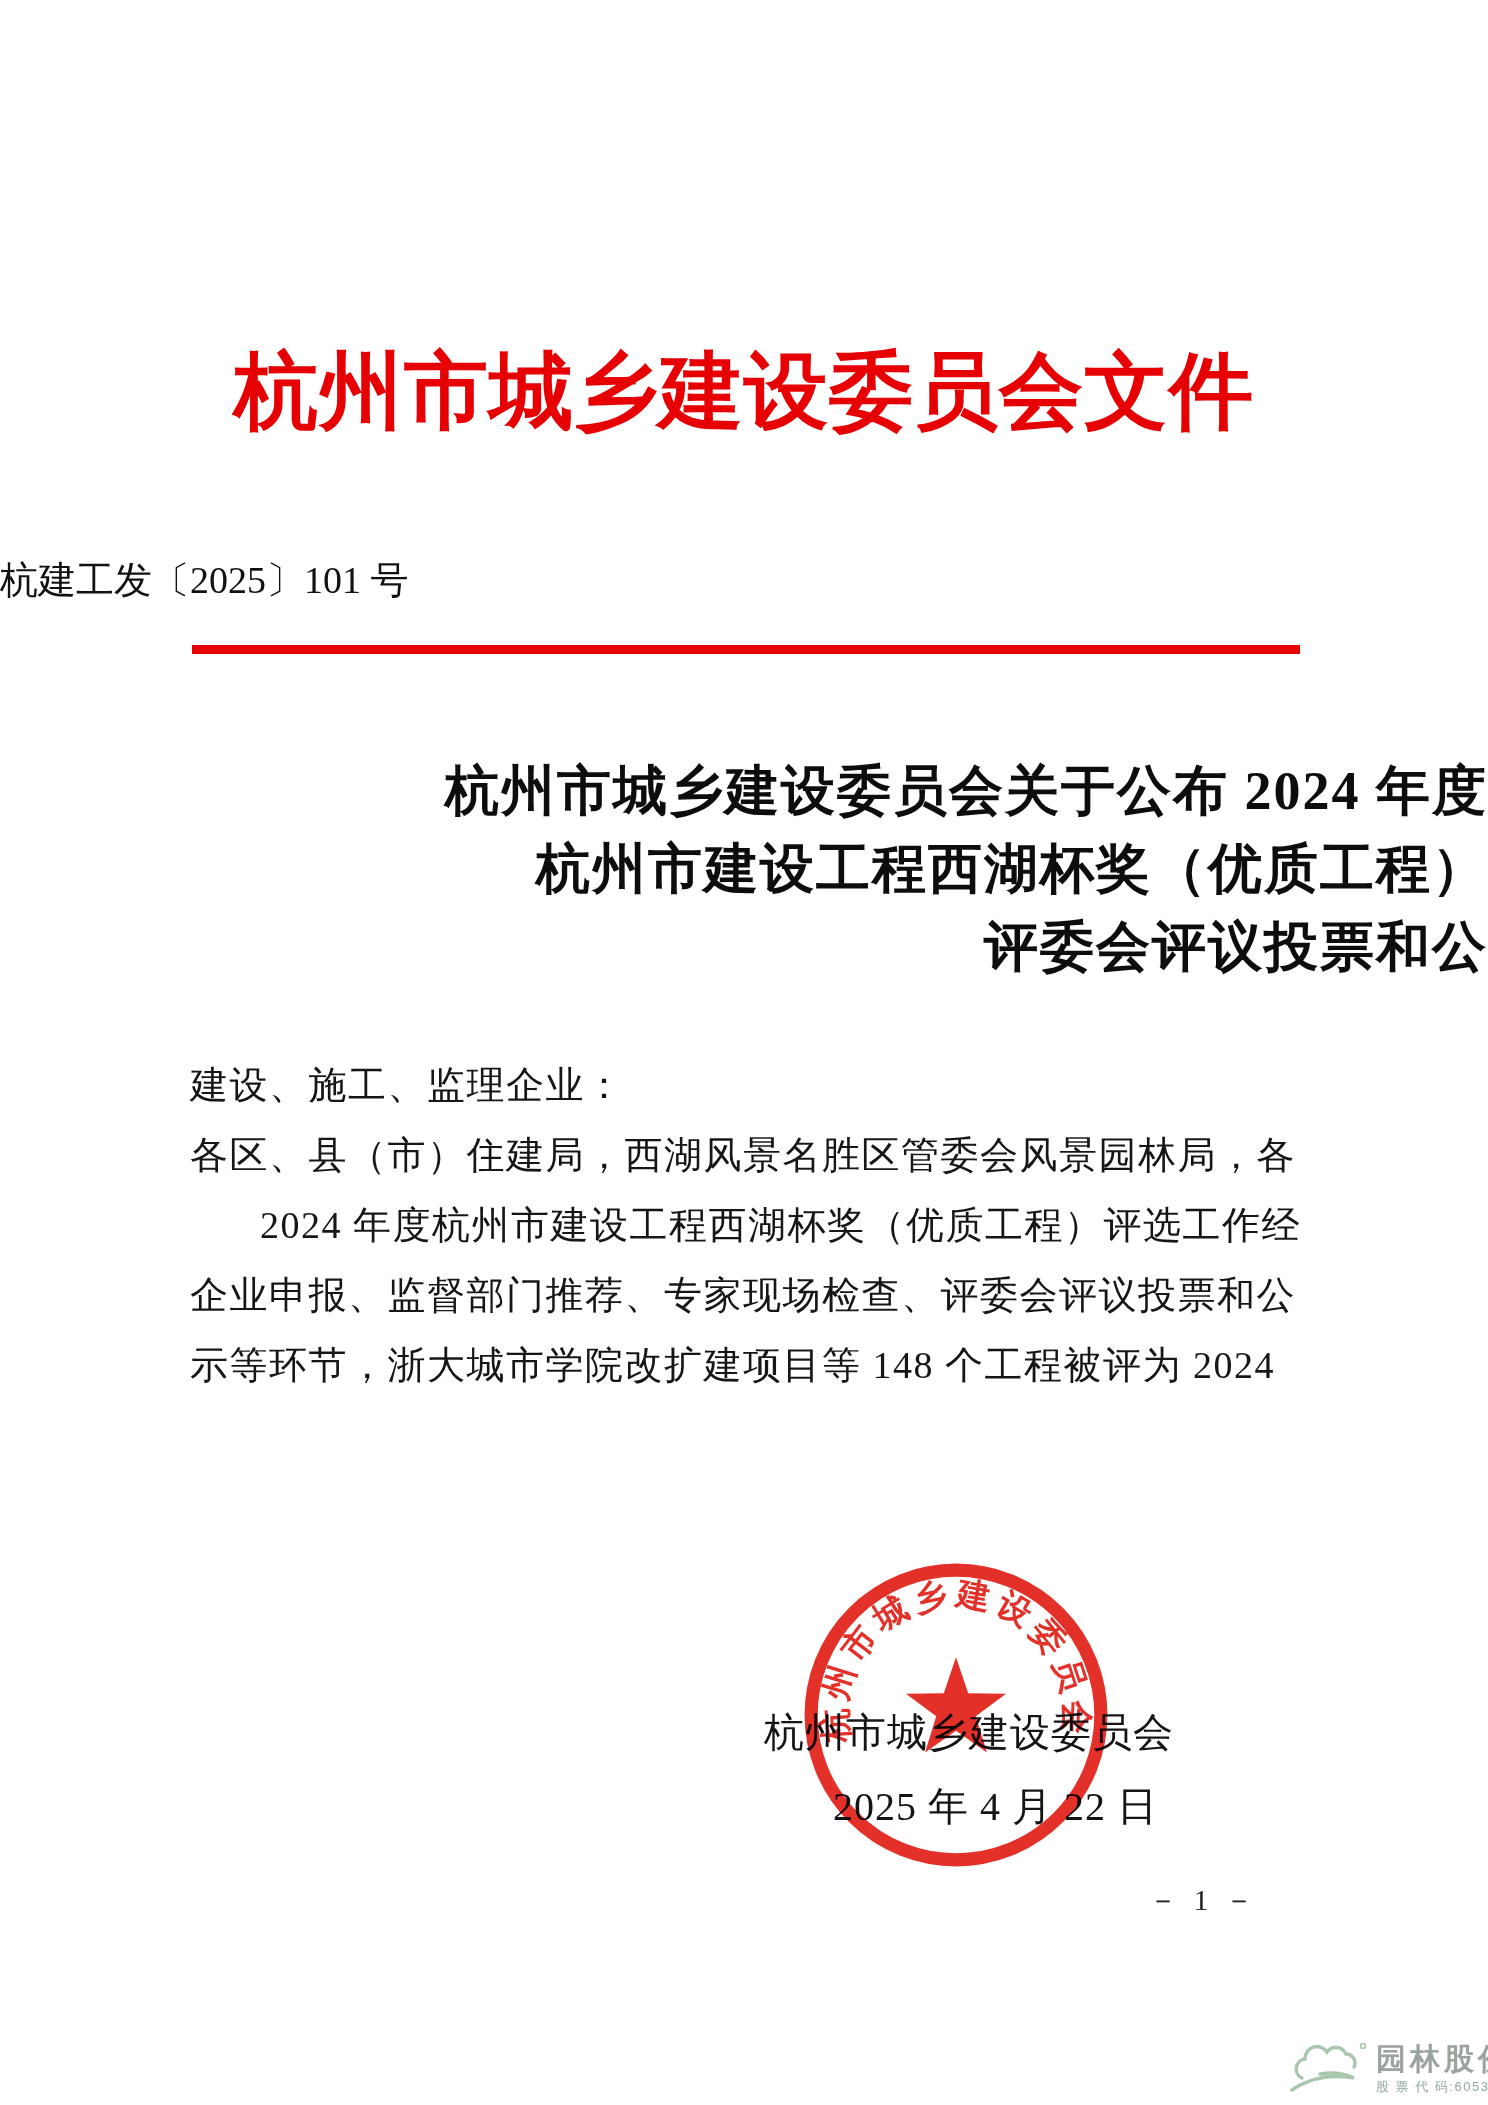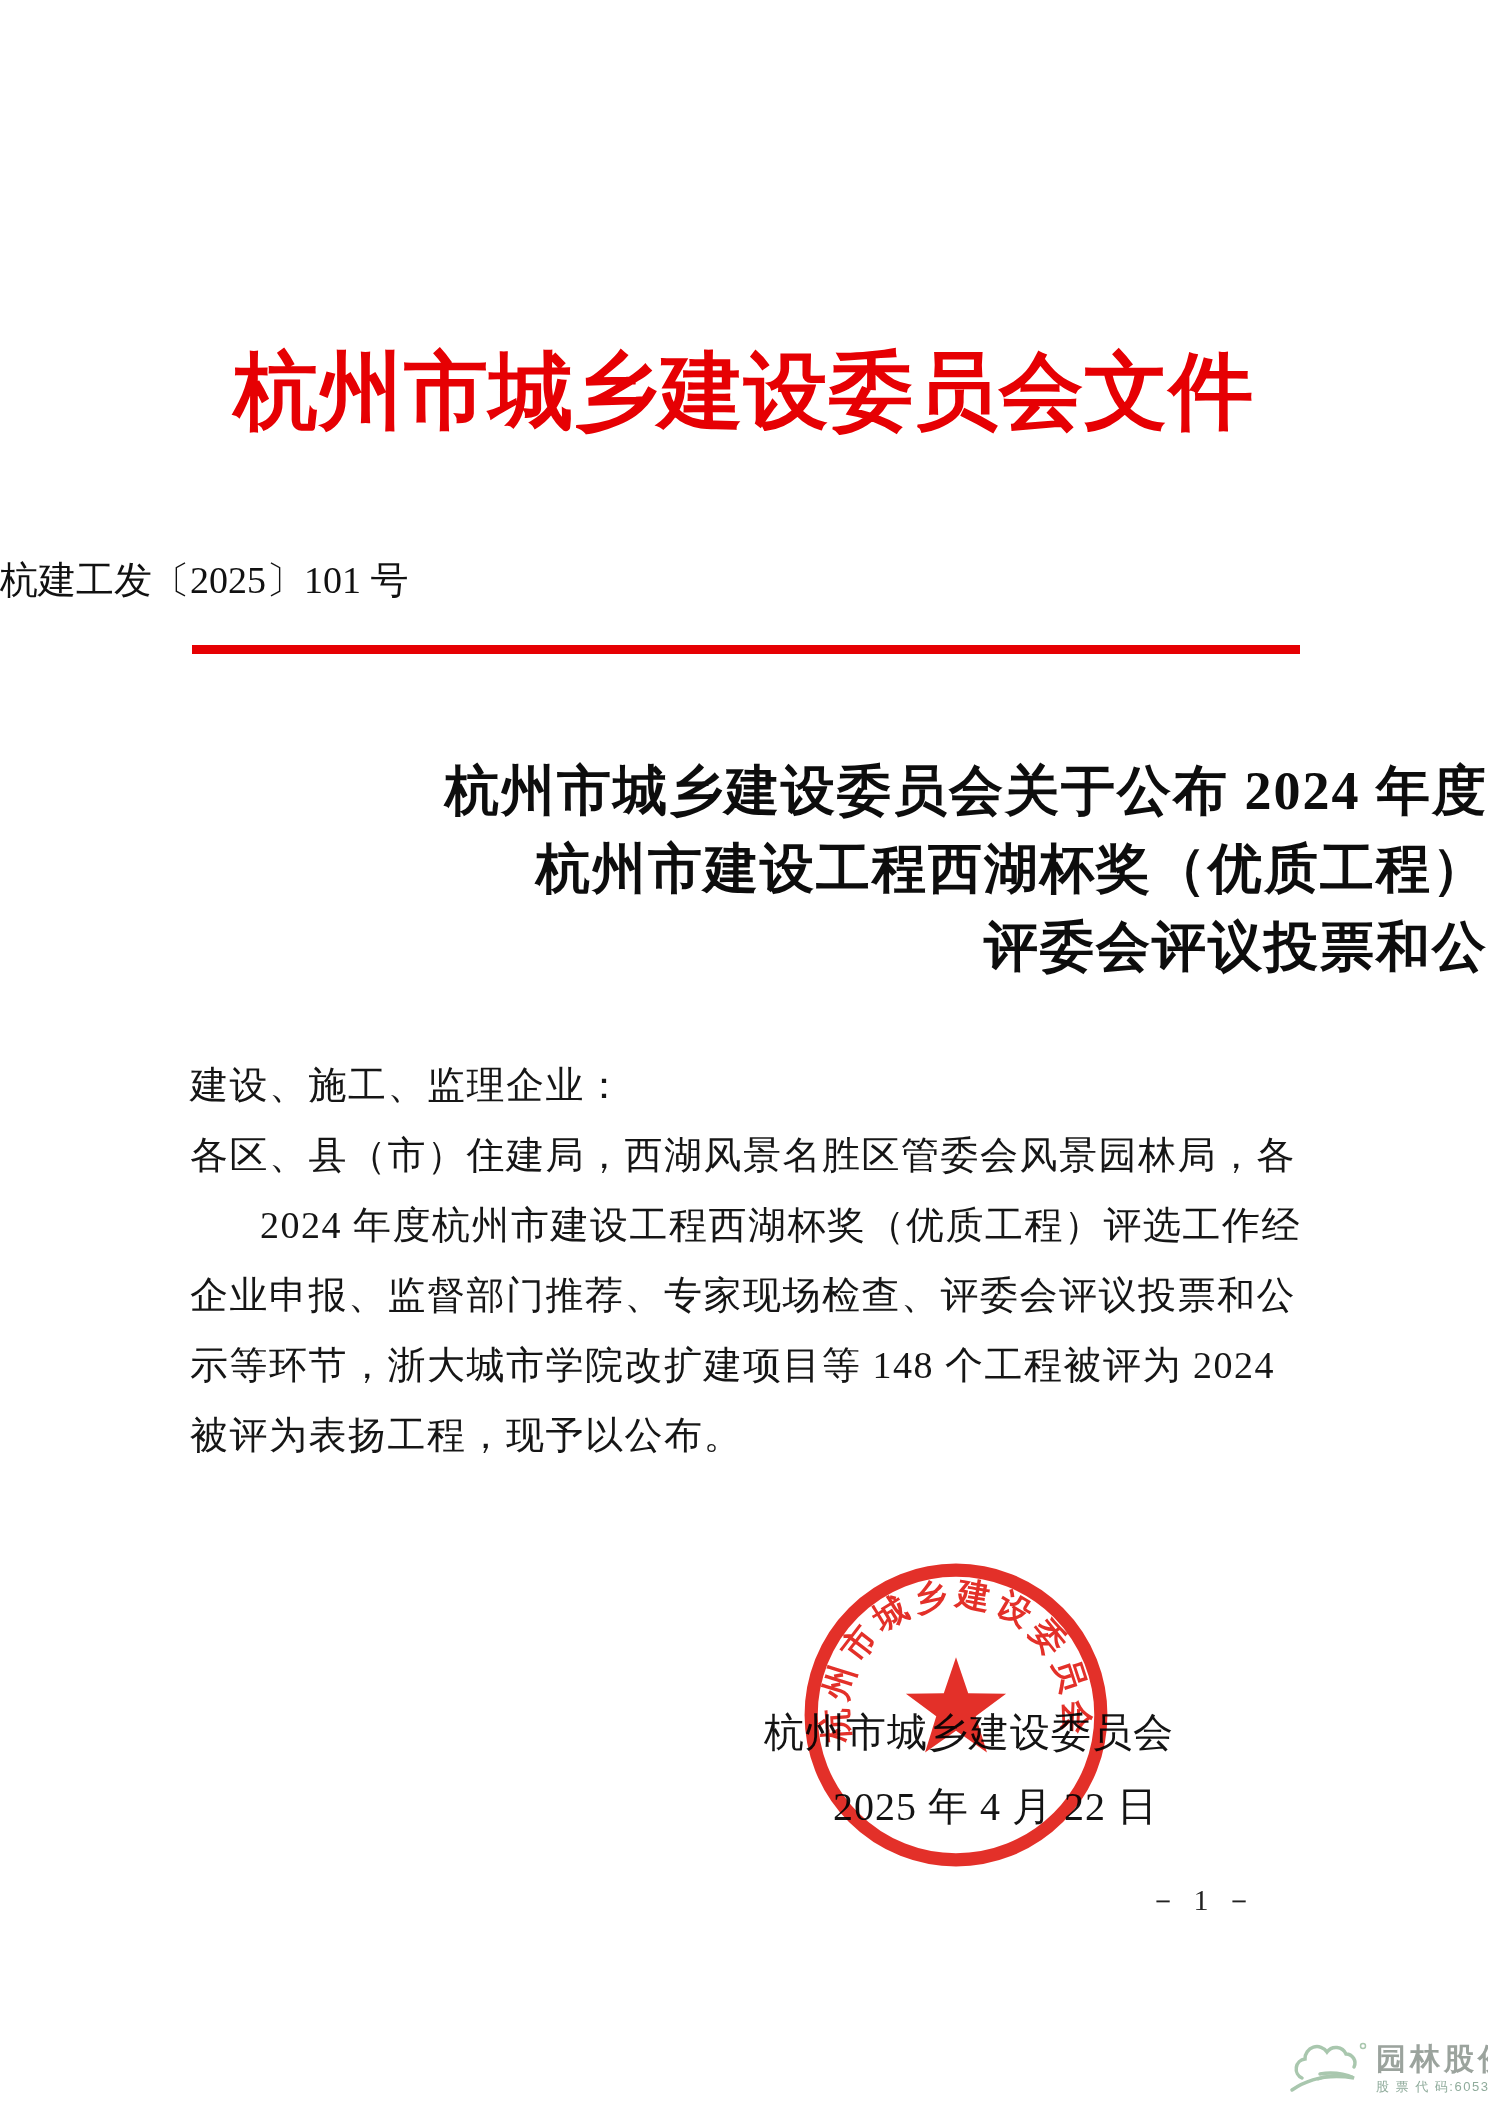--- a/index.html
+++ b/index.html
@@ -95,21 +95,20 @@
     <div>杭州市建设工程西湖杯奖（优质工程）</div>
     <div>评委会评议投票和公</div>
   </div>
 
   <div class="body-block">
     <div class="body-line">建设、施工、监理企业：</div>
     <div class="body-line">各区、县（市）住建局，西湖风景名胜区管委会风景园林局，各</div>
     <div class="body-line indent">2024 年度杭州市建设工程西湖杯奖（优质工程）评选工作经</div>
     <div class="body-line">企业申报、监督部门推荐、专家现场检查、评委会评议投票和公</div>
     <div class="body-line">示等环节，浙大城市学院改扩建项目等 148 个工程被评为 2024</div>
-    <div class="body-line">被评为表扬工程，现予以公布。</div>
   </div>
 
   <div class="signature">杭州市城乡建设委员会</div>
   <div class="sign-date">2025 年 4 月 22 日</div>
 
   <svg class="seal" viewBox="0 0 310 310" xmlns="http://www.w3.org/2000/svg">
     <circle cx="155" cy="155" r="143" fill="none" stroke="#e2251d" stroke-width="13"></circle>
     <path fill="#e2251d" d="M155,98 L167.05,133.42 L204.45,133.93 L174.5,156.33 L185.56,192.07 L155,170.5 L124.44,192.07 L135.5,156.33 L105.55,133.93 L142.95,133.42 Z"></path>
     <defs>
       <path id="sealArc" d="M 50.7,182.9 A 108,108 0 1 1 259.3,182.9" fill="none"></path>

